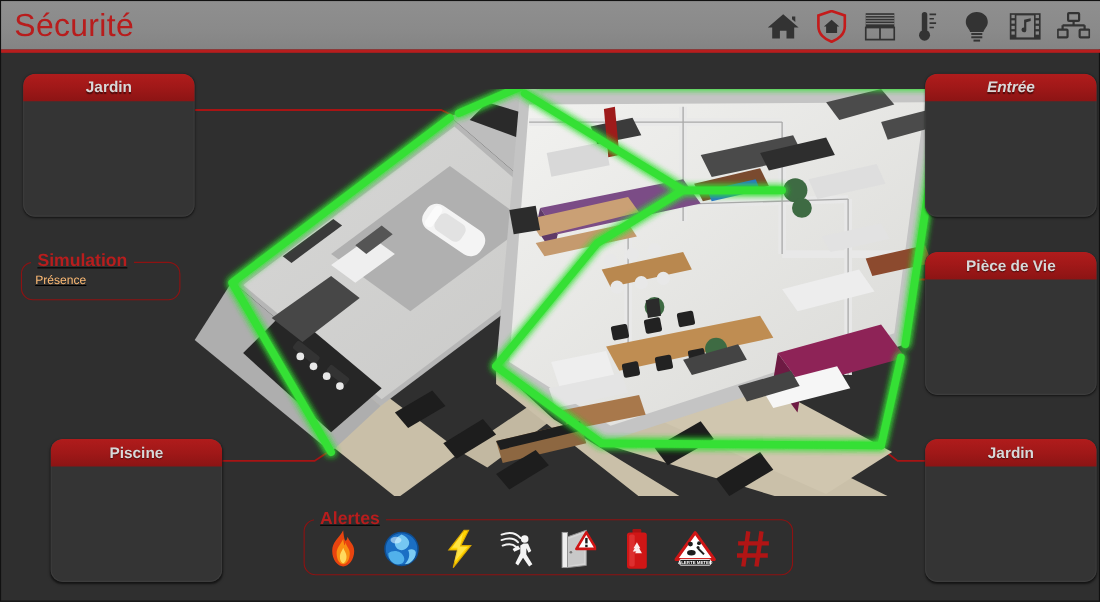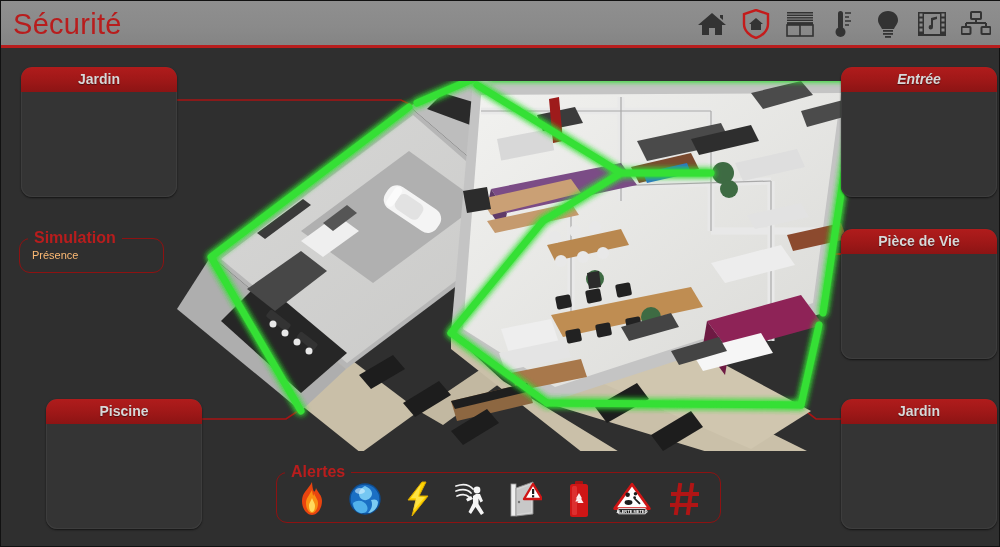--- a/index.html
+++ b/index.html
@@ -57,20 +57,21 @@
   #panel-entree{  left:840px; top:66px;font-style:italic; }
   #panel-piece{   left:840px; top:228px; }
   #panel-jardin{  left:840px; top:398px; }
 
   
   .groupbox{
     position:absolute;
     border:1.5px solid #8e1212;
     border-radius:11px;
     background:transparent;
+    text-decoration:underline;
   }
   .groupbox > legend{
     margin-left:8px; padding:0 6px;
     color:#b81d1d; font-size:16px; font-weight:bold;
   }
   #group-simulation{
     left:18px; top:228px; width:145px; height:44px;
   }
   #sim-value{
     color:#fdba74; font-size:11px;

